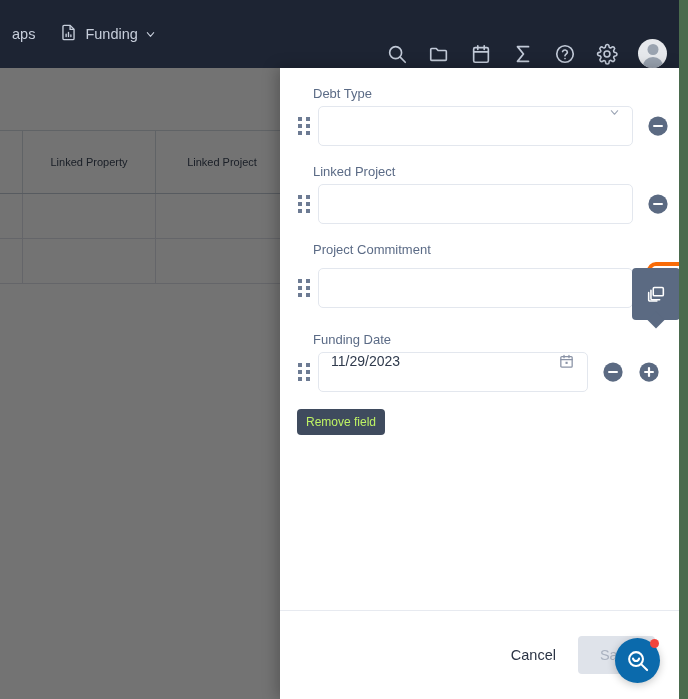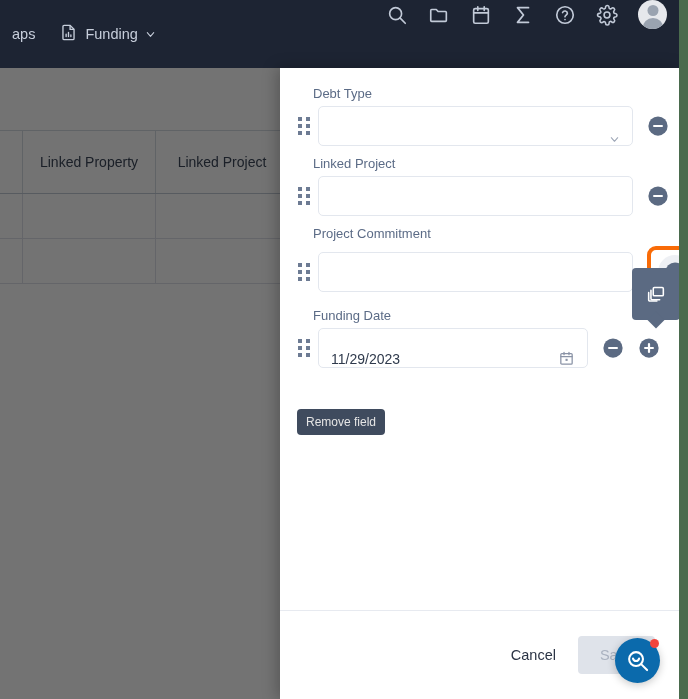--- a/index.html
+++ b/index.html
@@ -11,21 +11,21 @@
 
   
   #edge-strip{
     position:absolute;left:679px;top:0;width:9px;height:699px;
     background:#4a6b4d;z-index:60;
   }
 
   
   #topnav{
     position:absolute;left:0;top:0;width:679px;height:68px;
-    background:#1d2433;display:flex;align-items:flex-start;z-index:20;
+    background:#1d2433;display:flex;align-items:flex-end;z-index:20;
   }
   .nav-left{display:flex;align-items:center;height:100%;}
   .nav-item{
     display:flex;align-items:center;gap:7px;color:#c7cedb;
     font-size:14.5px;padding:0 12px;height:100%;cursor:pointer;
   }
   .nav-item .lbl{white-space:nowrap;}
   .chev{width:11px;height:11px;flex:0 0 auto;}
   .nav-spacer{flex:1 1 auto;}
   .nav-right{display:flex;align-items:center;gap:20px;padding-right:12px;}
@@ -42,21 +42,21 @@
   
   #bg-page{
     position:absolute;left:0;top:68px;width:679px;height:631px;
     background:#ffffff;z-index:5;
   }
   #bg-table{position:absolute;left:-110px;top:62px;width:400px;}
   .bg-th-row{display:flex;border-top:1px solid #d6dbe3;border-bottom:1px solid #c2cad6;}
   .bg-th{
     width:133px;box-sizing:border-box;height:62px;
     border-right:1px solid #d6dbe3;
-    color:#3c4759;font-size:14px;text-align:center;
+    color:#3c4759;font-size:11px;text-align:center;
     display:flex;align-items:center;justify-content:center;
     line-height:17px;padding:0 6px;
   }
   .bg-tr{display:flex;border-bottom:1px solid #dde1e8;}
   .bg-td{width:133px;box-sizing:border-box;height:44px;border-right:1px solid #dde1e8;}
   #dim{
     position:absolute;left:0;top:68px;width:679px;height:631px;
     background:rgba(0,0,0,0.55);z-index:8;
   }
 
@@ -74,36 +74,36 @@
   #panel-head .title{
     color:#fff;font-size:15px;font-weight:bold;margin-left:23px;
   }
   #panel-head .sp{flex:1 1 auto;}
   .hdr-btn{width:22px;height:22px;margin-left:14px;cursor:pointer;display:block;}
 
   #panel-body{
     flex:1 1 auto;padding:18px 0 0 0;overflow:hidden;position:relative;
   }
   .field{
-    position:relative;padding:0 0 0 0;margin-bottom:10px;
+    position:relative;padding:0 0 0 0;margin-bottom:18px;
   }
   .field .label{
     color:#5b6b86;font-size:13px;margin-left:33px;margin-bottom:5px;
   }
   .field .row{display:flex;align-items:center;}
   .handle{
     width:13px;height:19px;margin-left:18px;margin-right:7px;
     display:grid;grid-template-columns:repeat(2,4px);
     grid-template-rows:repeat(3,4px);gap:3px 4px;flex:0 0 auto;cursor:grab;
   }
   .handle i{background:#6d7b93;display:block;width:4px;height:4px;}
   .inp{
     flex:0 0 auto;width:315px;height:40px;box-sizing:border-box;
     border:1px solid #e3e7ee;border-radius:5px;background:#fff;
-    display:flex;align-items:flex-end;padding:0 12px;cursor:text;
+    display:flex;align-items:flex-start;padding:0 12px;cursor:text;
   }
   .inp.narrow{width:270px;}
   .inp .val{font-size:14px;color:#2f3a4c;flex:1 1 auto;}
   .caret{width:11px;height:11px;color:#9aa3b4;flex:0 0 auto;}
   .cal-ico{width:17px;height:17px;color:#8a93a6;flex:0 0 auto;}
   .circ-btn{
     width:22px;height:22px;margin-left:14px;flex:0 0 auto;cursor:pointer;display:block;
   }
   .rowbtns{display:flex;align-items:center;}
 
@@ -117,21 +117,21 @@
     border:4px solid #f96b07;border-radius:9px;box-sizing:border-box;
     box-shadow:3px 3px 0 rgba(0,0,0,0.55);
   }
   .hl-inner{
     width:34px;height:34px;border-radius:50%;background:#eef0f4;
     display:flex;align-items:center;justify-content:center;position:relative;z-index:2;
   }
   .hl-inner svg{width:22px;height:22px;display:block;}
 
   .tooltip{
-    position:absolute;background:#3f4b5e;color:#e5e5e5;font-size:12px;
+    position:absolute;background:#3f4b5e;color:#bef264;font-size:12px;
     padding:6px 9px;border-radius:4px;white-space:nowrap;z-index:45;
   }
   #tt-remove{left:297px;top:409px;}
 
   #tt-copy{
     position:absolute;left:632px;top:268px;width:48px;height:52px;
     background:#5b6a82;border-radius:4px;display:flex;align-items:center;
     justify-content:center;z-index:44;
   }
   #tt-copy svg{width:22px;height:22px;color:#fff;}

